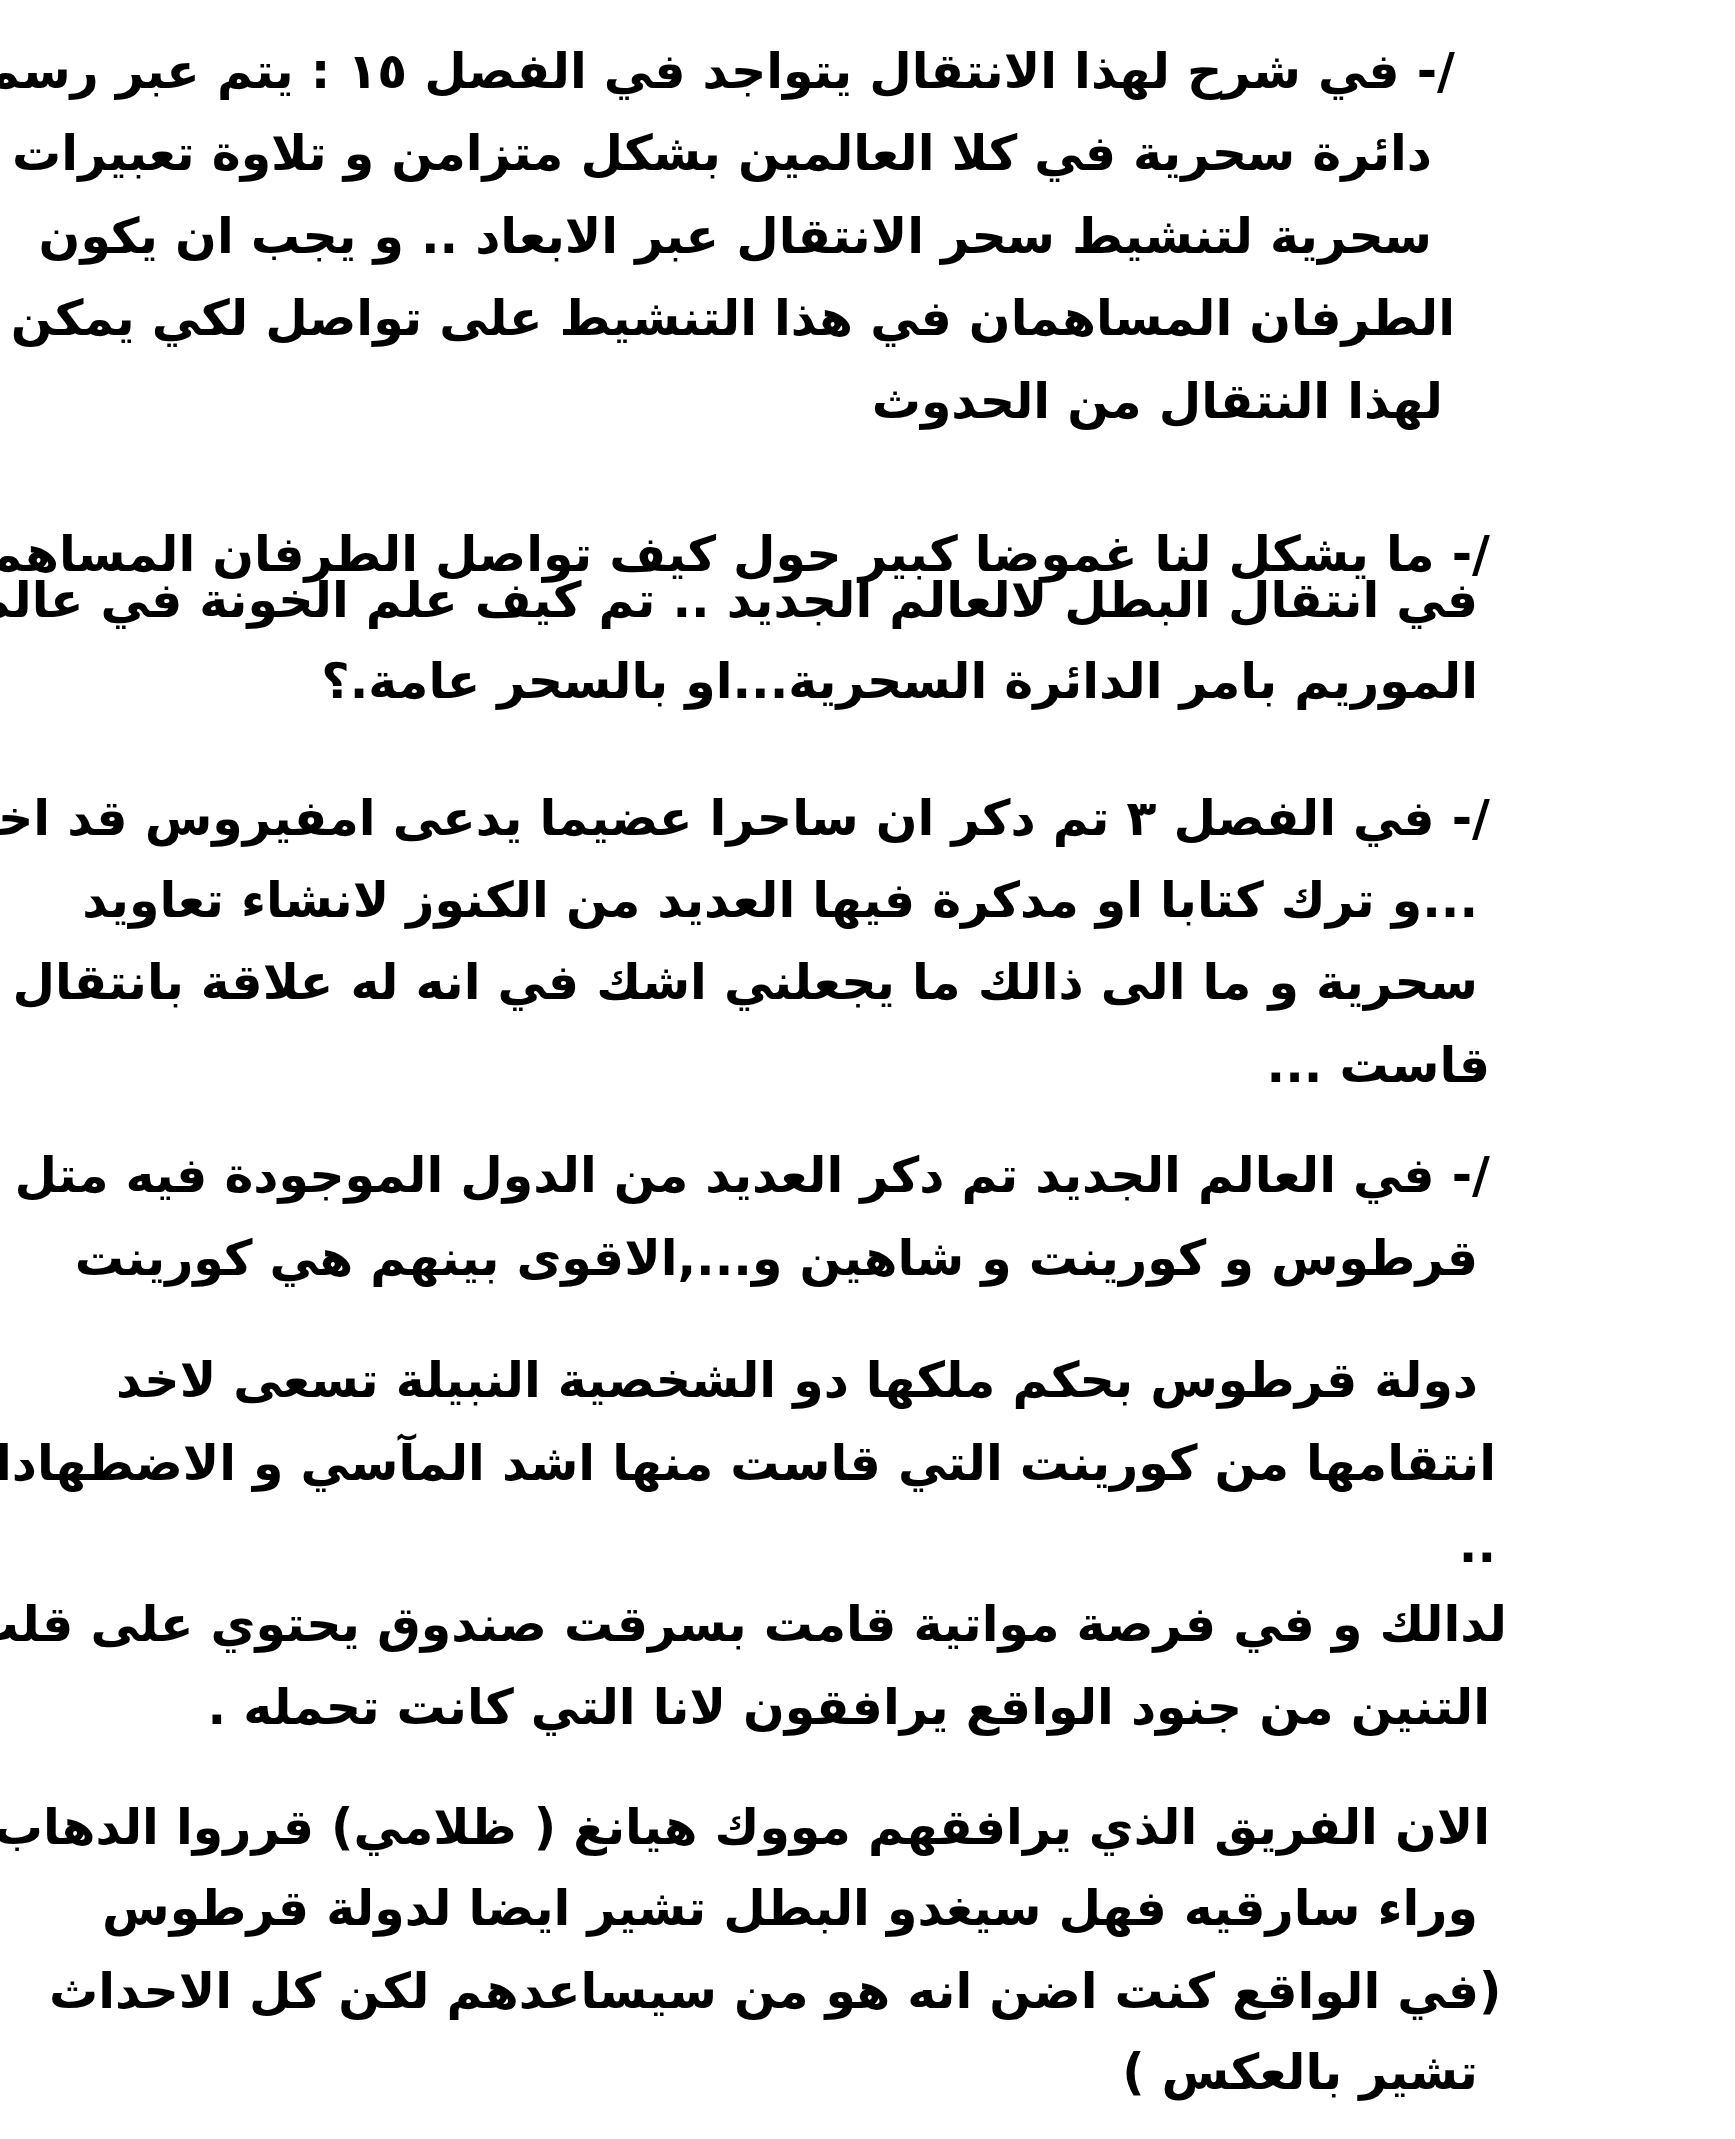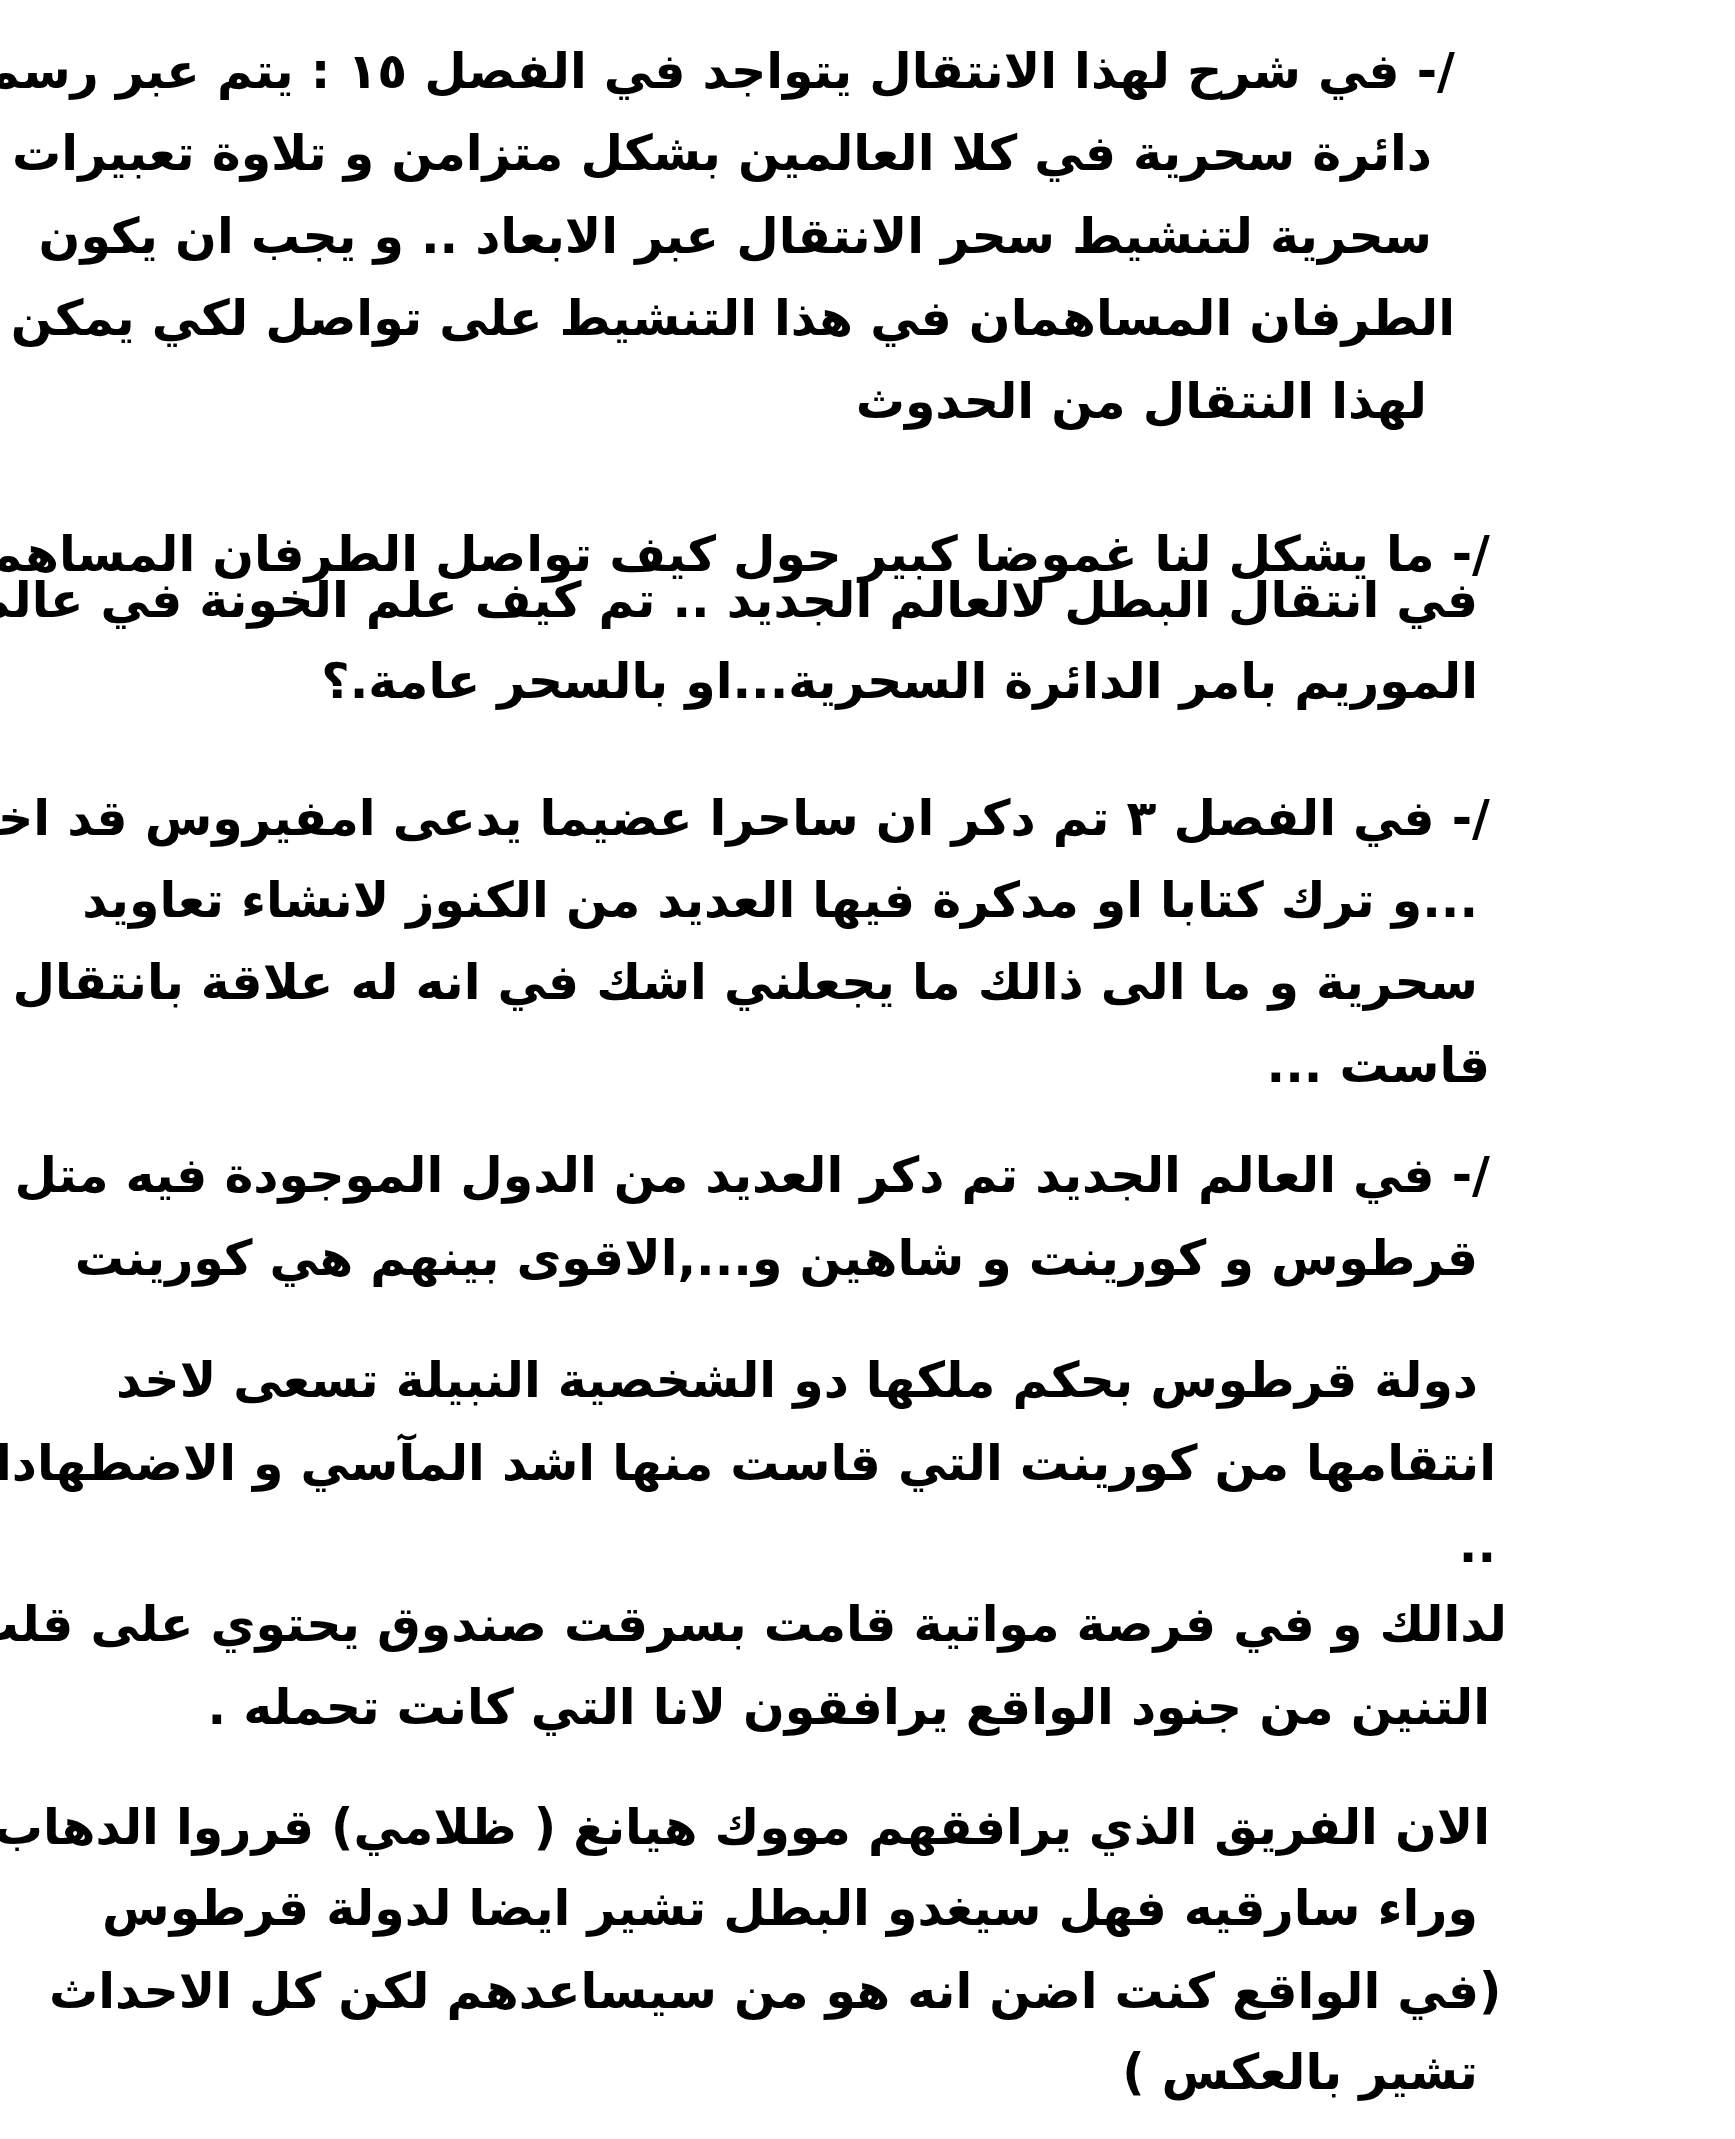--- a/index.html
+++ b/index.html
@@ -36,21 +36,21 @@
   </style>
 </head>
 <body style="background: rgb(255, 255, 255); color: rgb(0, 0, 0);">
 
 <div class="doc">
   <div class="paragraph">
     <div class="line" style="top: 40px; right: 72px;">/- في شرح لهذا الانتقال يتواجد في الفصل ١٥ : يتم عبر رسم</div>
     <div class="line" style="top: 122px; right: 95px;">دائرة سحرية في كلا العالمين بشكل متزامن و تلاوة تعبيرات</div>
     <div class="line" style="top: 205px; right: 95px;">سحرية لتنشيط سحر الانتقال عبر الابعاد .. و يجب ان يكون</div>
     <div class="line" style="top: 287px; right: 72px;">الطرفان المساهمان في هذا التنشيط على تواصل لكي يمكن</div>
-    <div class="line" style="top: 370px; right: 100px;">لهذا النتقال من الحدوث</div>
+    <div class="line" style="top: 370px; right: 84px;">لهذا النتقال من الحدوث</div>
   </div>
 
   <div class="paragraph">
     <div class="line" style="top: 487px; right: 37px; margin-top: 36px;">/- ما يشكل لنا غموضا كبير حول كيف تواصل الطرفان المساهمان</div>
     <div class="line" style="top: 569px; right: 49px; text-align: right;">في انتقال البطل لالعالم الجديد .. تم كيف علم الخونة في عالم</div>
     <div class="line" style="top: 650px; right: 49px;">الموريم بامر الدائرة السحرية...او بالسحر عامة.؟</div>
   </div>
 
   <div class="paragraph">
     <div class="line" style="top: 787px; right: 37px;">/- في الفصل ٣ تم دكر ان ساحرا عضيما يدعى امفيروس قد اختفى</div>

